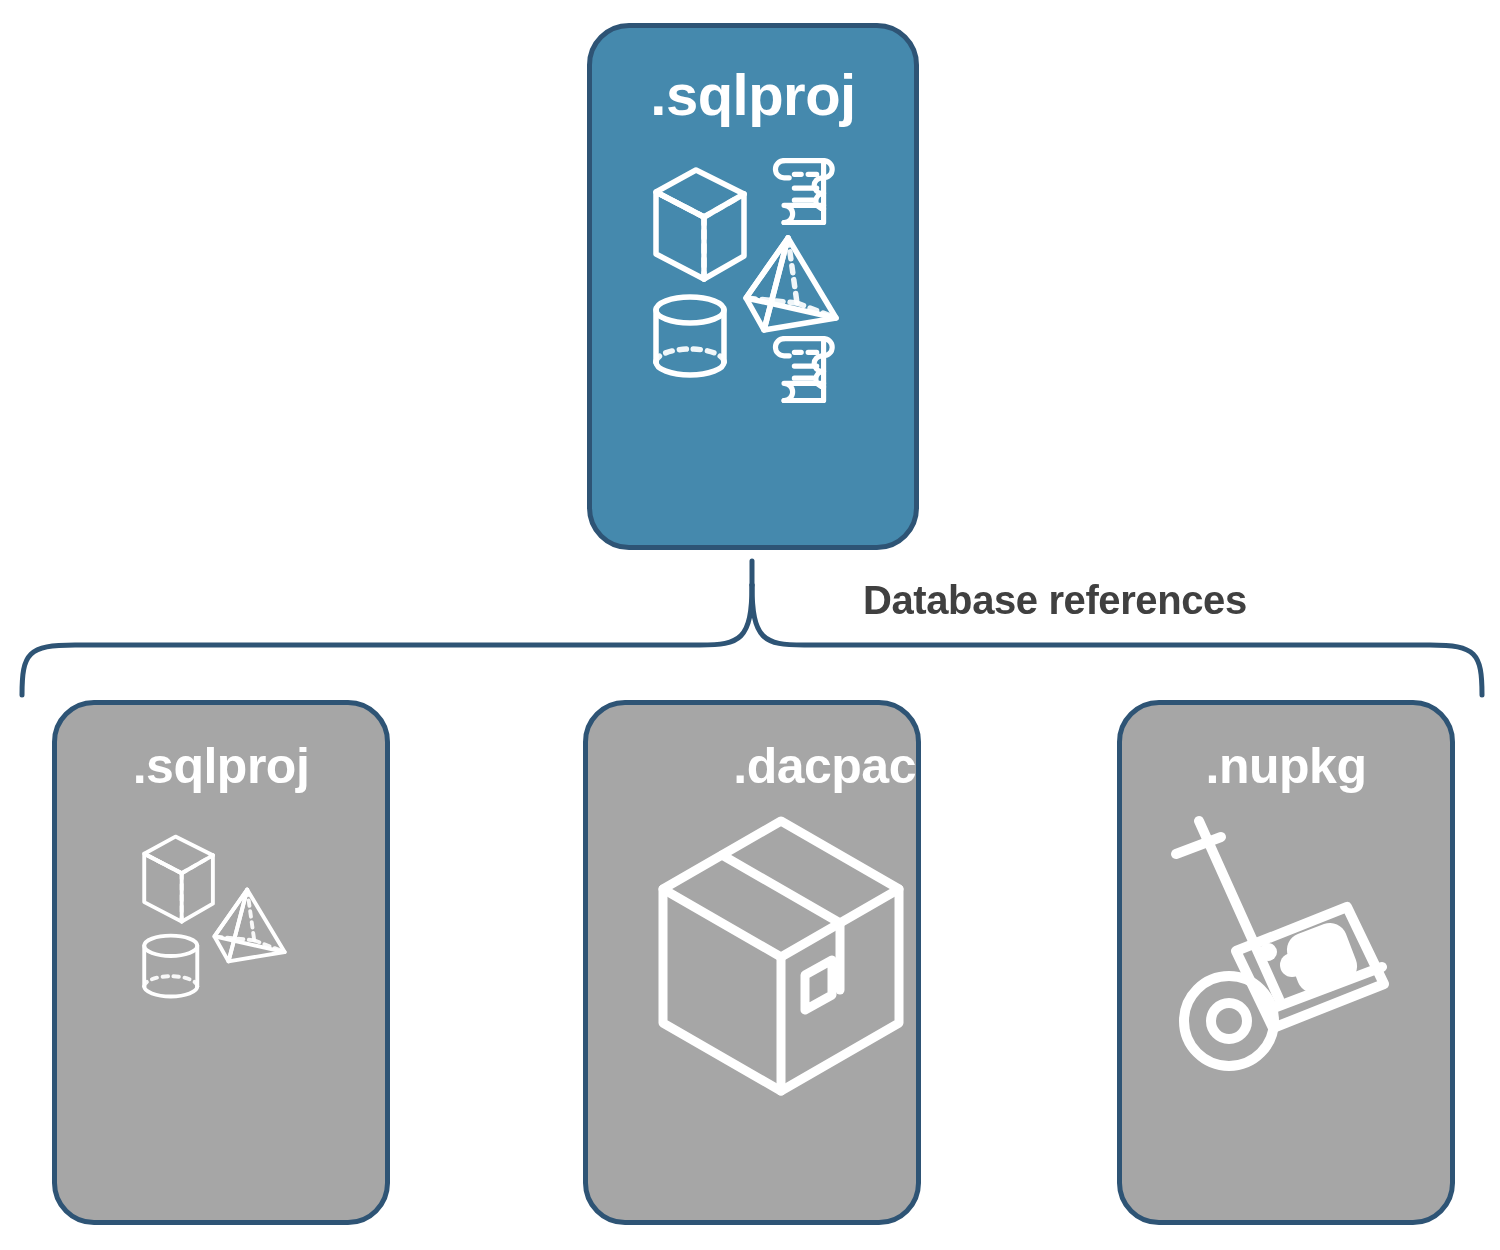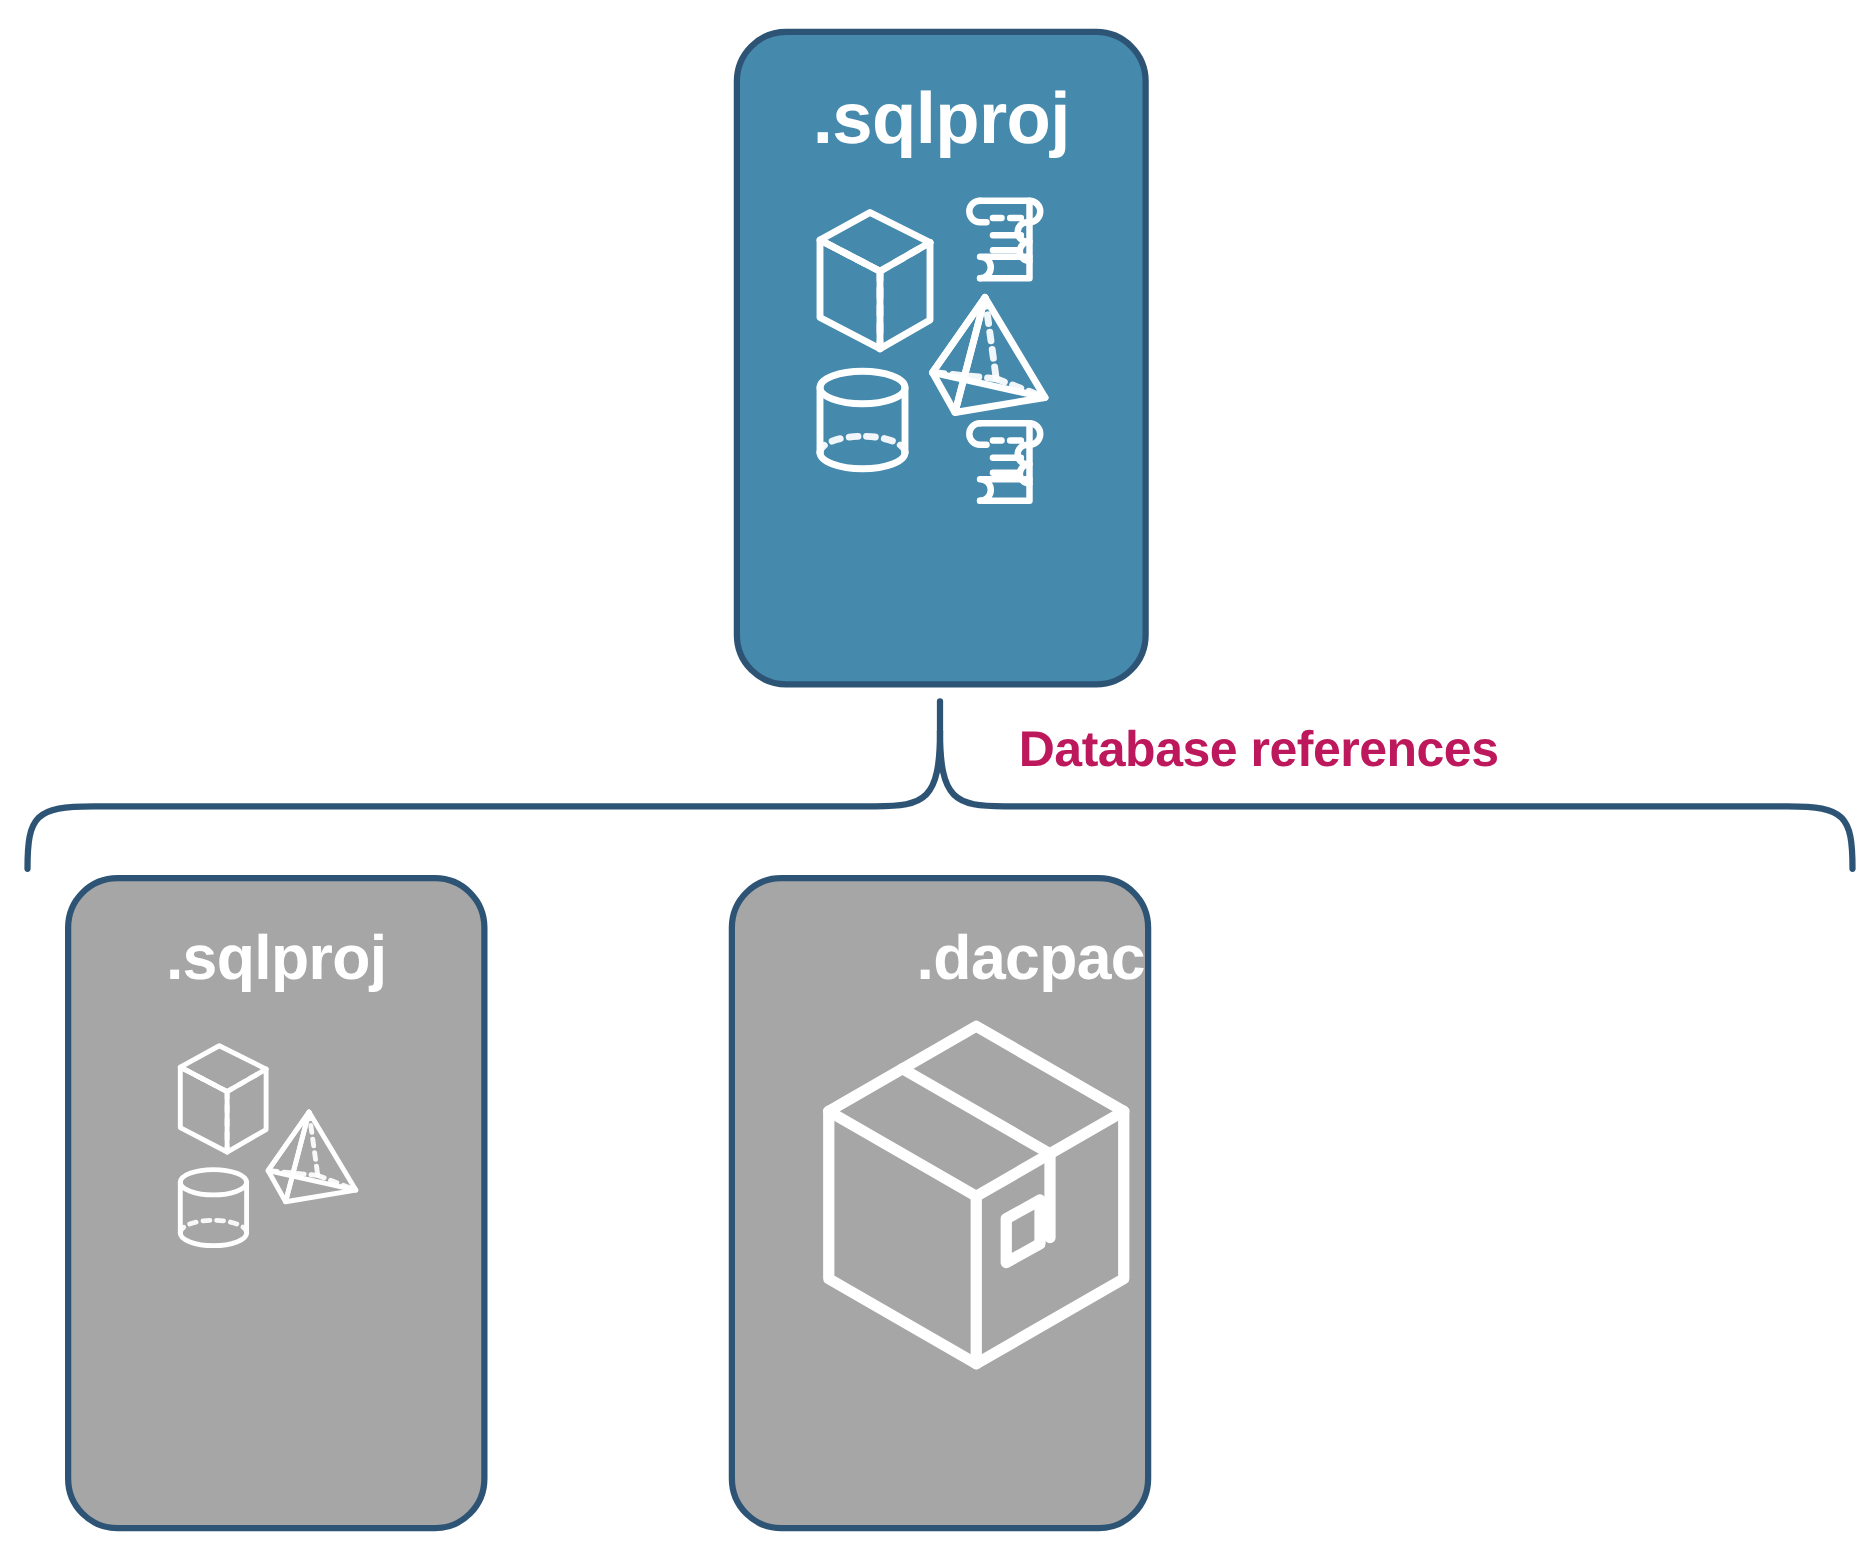--- a/index.html
+++ b/index.html
@@ -68,25 +68,25 @@
   #brace {
     position: absolute;
     left: 0; top: 545px;
     width: 1500px; height: 170px;
     pointer-events: none;
   }
 
   
   #ref-label {
     position: absolute;
-    left: 815px;
+    left: 863px;
     top: 578px;
     font-size: 40px;
     font-weight: bold;
-    color: #be185d;
+    color: #404040;
     letter-spacing: -0.4px;
     white-space: nowrap;
   }
 
   svg { display: block; overflow: visible; }
 </style>
 </head>
 <body>
 
 <div class="stage">
@@ -210,14 +210,41 @@
 
           <path d="M76 46 L194 114"></path>
           <path d="M194 114 L194 181"></path>
 
           <path d="M159 166 L186 151 L186 186 L159 201 Z"></path>
         </g>
       </svg>
     </div>
   </div>
 
+  <div class="card gray card-bottom" id="card-nupkg">
+    <div class="card-title">.nupkg</div>
+
+    <div class="icon-area">
+      <svg width="270" height="285" viewBox="0 0 270 285">
+        <g fill="none" stroke="#ffffff" stroke-width="10" stroke-linecap="round" stroke-linejoin="round">
+
+          <path d="M25 45 L70 28"></path>
+
+          <path d="M48 12 L128 190"></path>
+
+          <path d="M120 200 L231 158"></path>
+
+          <path d="M85 142 L196 98 L233 175 L122 219 Z"></path>
+
+          <circle cx="78" cy="212" r="45"></circle>
+          <circle cx="78" cy="212" r="18"></circle>
+        </g>
+        <g fill="#ffffff">
+          <rect x="140" y="118" width="62" height="62" rx="17" transform="rotate(-21 171 149)"></rect>
+          <circle cx="117" cy="143" r="9"></circle>
+          <circle cx="141" cy="156" r="12"></circle>
+          <circle cx="175" cy="166" r="17"></circle>
+        </g>
+      </svg>
+    </div>
+  </div>
 
 </div>
 
 </body></html>

